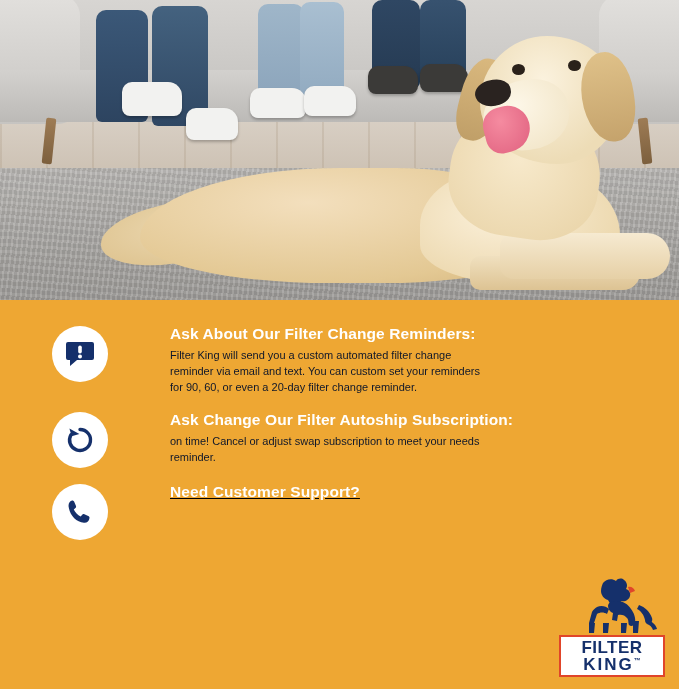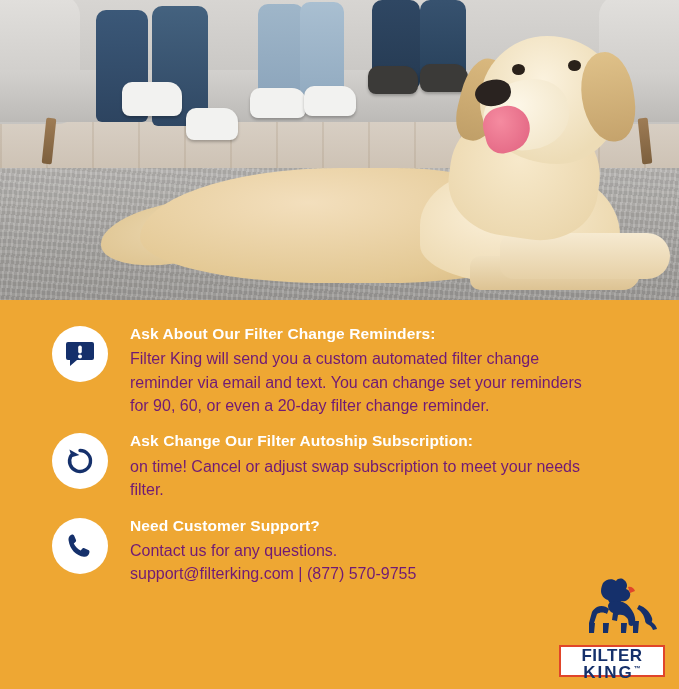--- a/index.html
+++ b/index.html
@@ -178,71 +178,73 @@
     position: relative;
     width: 679px;
     height: 389px;
     background: #eea733;
     padding: 24px 18px 10px 18px;
   }
   .block {
     display: flex;
     align-items: flex-start;
     margin-bottom: 14px;
+    gap: 40px;
   }
   .icon-badge {
     flex: 0 0 auto;
     width: 56px; height: 56px;
     background: #ffffff;
     border-radius: 50%;
     display: flex; align-items: center; justify-content: center;
     margin: 2px 22px 0 34px;
   }
   .icon-badge svg { display: block; }
   .block-text { flex: 1 1 auto; padding-right: 22px; }
   .block-title {
     color: #ffffff;
     font-size: 15.5px;
     font-weight: bold;
     line-height: 1.25;
     margin-bottom: 4px;
     letter-spacing: .1px;
   }
   .block-body {
-    color: #701a75;
-    font-size: 16px;
+    color: #0f172a;
+    font-size: 11px;
     line-height: 1.46;
   }
   .block-body p { margin: 0; }
 
-  .support-row { margin-bottom: 0; }
+  .support-row { margin-bottom: 0; text-decoration: underline; }
   .support-contact { margin-top: 2px; }
   .support-email { margin-top: 1px; }
 
   
   .logo {
     position: absolute;
     right: 14px;
     bottom: 12px;
     width: 106px;
     height: 100px;
   }
   .logo-lion {
     position: absolute;
     left: 0; top: 0; width: 106px; height: 62px;
   }
   .logo-box {
     position: absolute;
     left: 0; bottom: 0;
-    width: 106px; height: 32px;
+    width: 106px; height: 42px;
     background: #ffffff;
     border: 2px solid #e0452a;
     display: flex;
     flex-direction: column;
     align-items: center;
+    justify-content: center;
     line-height: 1;
   }
   .logo-filter {
     color: #15306b;
     font-size: 17px;
     font-weight: bold;
     letter-spacing: .5px;
   }
   .logo-king {
     color: #15306b;
@@ -319,58 +321,50 @@
         <svg width="30" height="28" viewBox="0 0 30 28" aria-hidden="true">
           <path d="M3 2h24a2 2 0 0 1 2 2v14a2 2 0 0 1-2 2H12l-7 6v-6H3a2 2 0 0 1-2-2V4a2 2 0 0 1 2-2z" fill="#15306b"></path>
           <rect x="13.2" y="5.5" width="3.6" height="8" rx="1.8" fill="#ffffff"></rect>
           <circle cx="15" cy="16.4" r="2" fill="#ffffff"></circle>
         </svg>
       </div>
       <div class="block-text">
         <div class="block-title">Ask About Our Filter Change Reminders:</div>
         <div class="block-body">
           <p>Filter King will send you a custom automated filter change</p>
-          <p>reminder via email and text. You can change set your reminders</p>
+          <p>reminder via email and text. You can custom set your reminders</p>
           <p>for 90, 60, or even a 20-day filter change reminder.</p>
         </div>
       </div>
     </div>
 
     <div class="block">
       <div class="icon-badge">
         <svg width="30" height="30" viewBox="0 0 30 30" aria-hidden="true">
           <path d="M15 4.5a10.5 10.5 0 1 1-9.1 5.3" fill="none" stroke="#15306b" stroke-width="3.4" stroke-linecap="round"></path>
           <path d="M4.4 3.4 L6.6 11.2 L14.4 9.1 Z" fill="#15306b"></path>
         </svg>
       </div>
       <div class="block-text">
         <div class="block-title">Ask Change Our Filter Autoship Subscription:</div>
         <div class="block-body">
           <p>on time! Cancel or adjust swap subscription to meet your needs</p>
-          <p>filter.</p>
+          <p>reminder.</p>
         </div>
       </div>
     </div>
 
     <div class="block support-row">
       <div class="icon-badge">
         <svg width="28" height="28" viewBox="0 0 28 28" aria-hidden="true">
           <path d="M6.2 2.5c1.1 0 1.7.5 2.1 1.5l1.6 3.8c.4.9.2 1.6-.5 2.2l-1.6 1.4c1.2 2.8 3.9 5.6 6.9 7l1.5-1.7c.6-.7 1.3-.8 2.2-.4l3.8 1.7c1 .4 1.4 1.1 1.3 2.1-.3 3-2.6 5-5.5 4.7C10.1 24 3.9 17.6 2.6 8.6 2.2 5.4 3.8 2.8 6.2 2.5z" fill="#15306b"></path>
         </svg>
       </div>
       <div class="block-text">
         <div class="block-title">Need Customer Support?</div>
-        <div class="block-body">
-          <p class="support-contact">Contact us for any questions.</p>
-          <p class="support-email">
-            <span>support@filterking.com</span>
-            <span>|</span>
-            <span>(877) 570-9755</span>
-          </p>
-        </div>
       </div>
     </div>
 
     <div class="logo">
       <div class="logo-lion">
         <svg width="106" height="62" viewBox="0 0 106 62" aria-hidden="true">
           <g fill="#15306b">
             <path d="M44 6c3-4 9-5 13-2 2-3 6-3 8-1 3 2 4 6 2 9 3 1 5 4 4 7-1 4-5 6-9 5l-3 8-6-2-4-7c-4-1-7-5-7-9 0-3 1-6 2-8z"></path>
             <path d="M58 24c6 0 11 3 14 8 3 4 5 9 4 14-1 3-4 4-6 2-1-2 0-5-2-7-2-3-6-4-9-3l-1 6-5-1 1-7c-3-1-5-4-5-7 0-3 3-5 9-5z"></path>
             <path d="M38 30c4-2 9-1 12 2l-2 5c-3-2-7-2-10 0l-3 9h-5l3-11c1-2 3-4 5-5z"></path>

